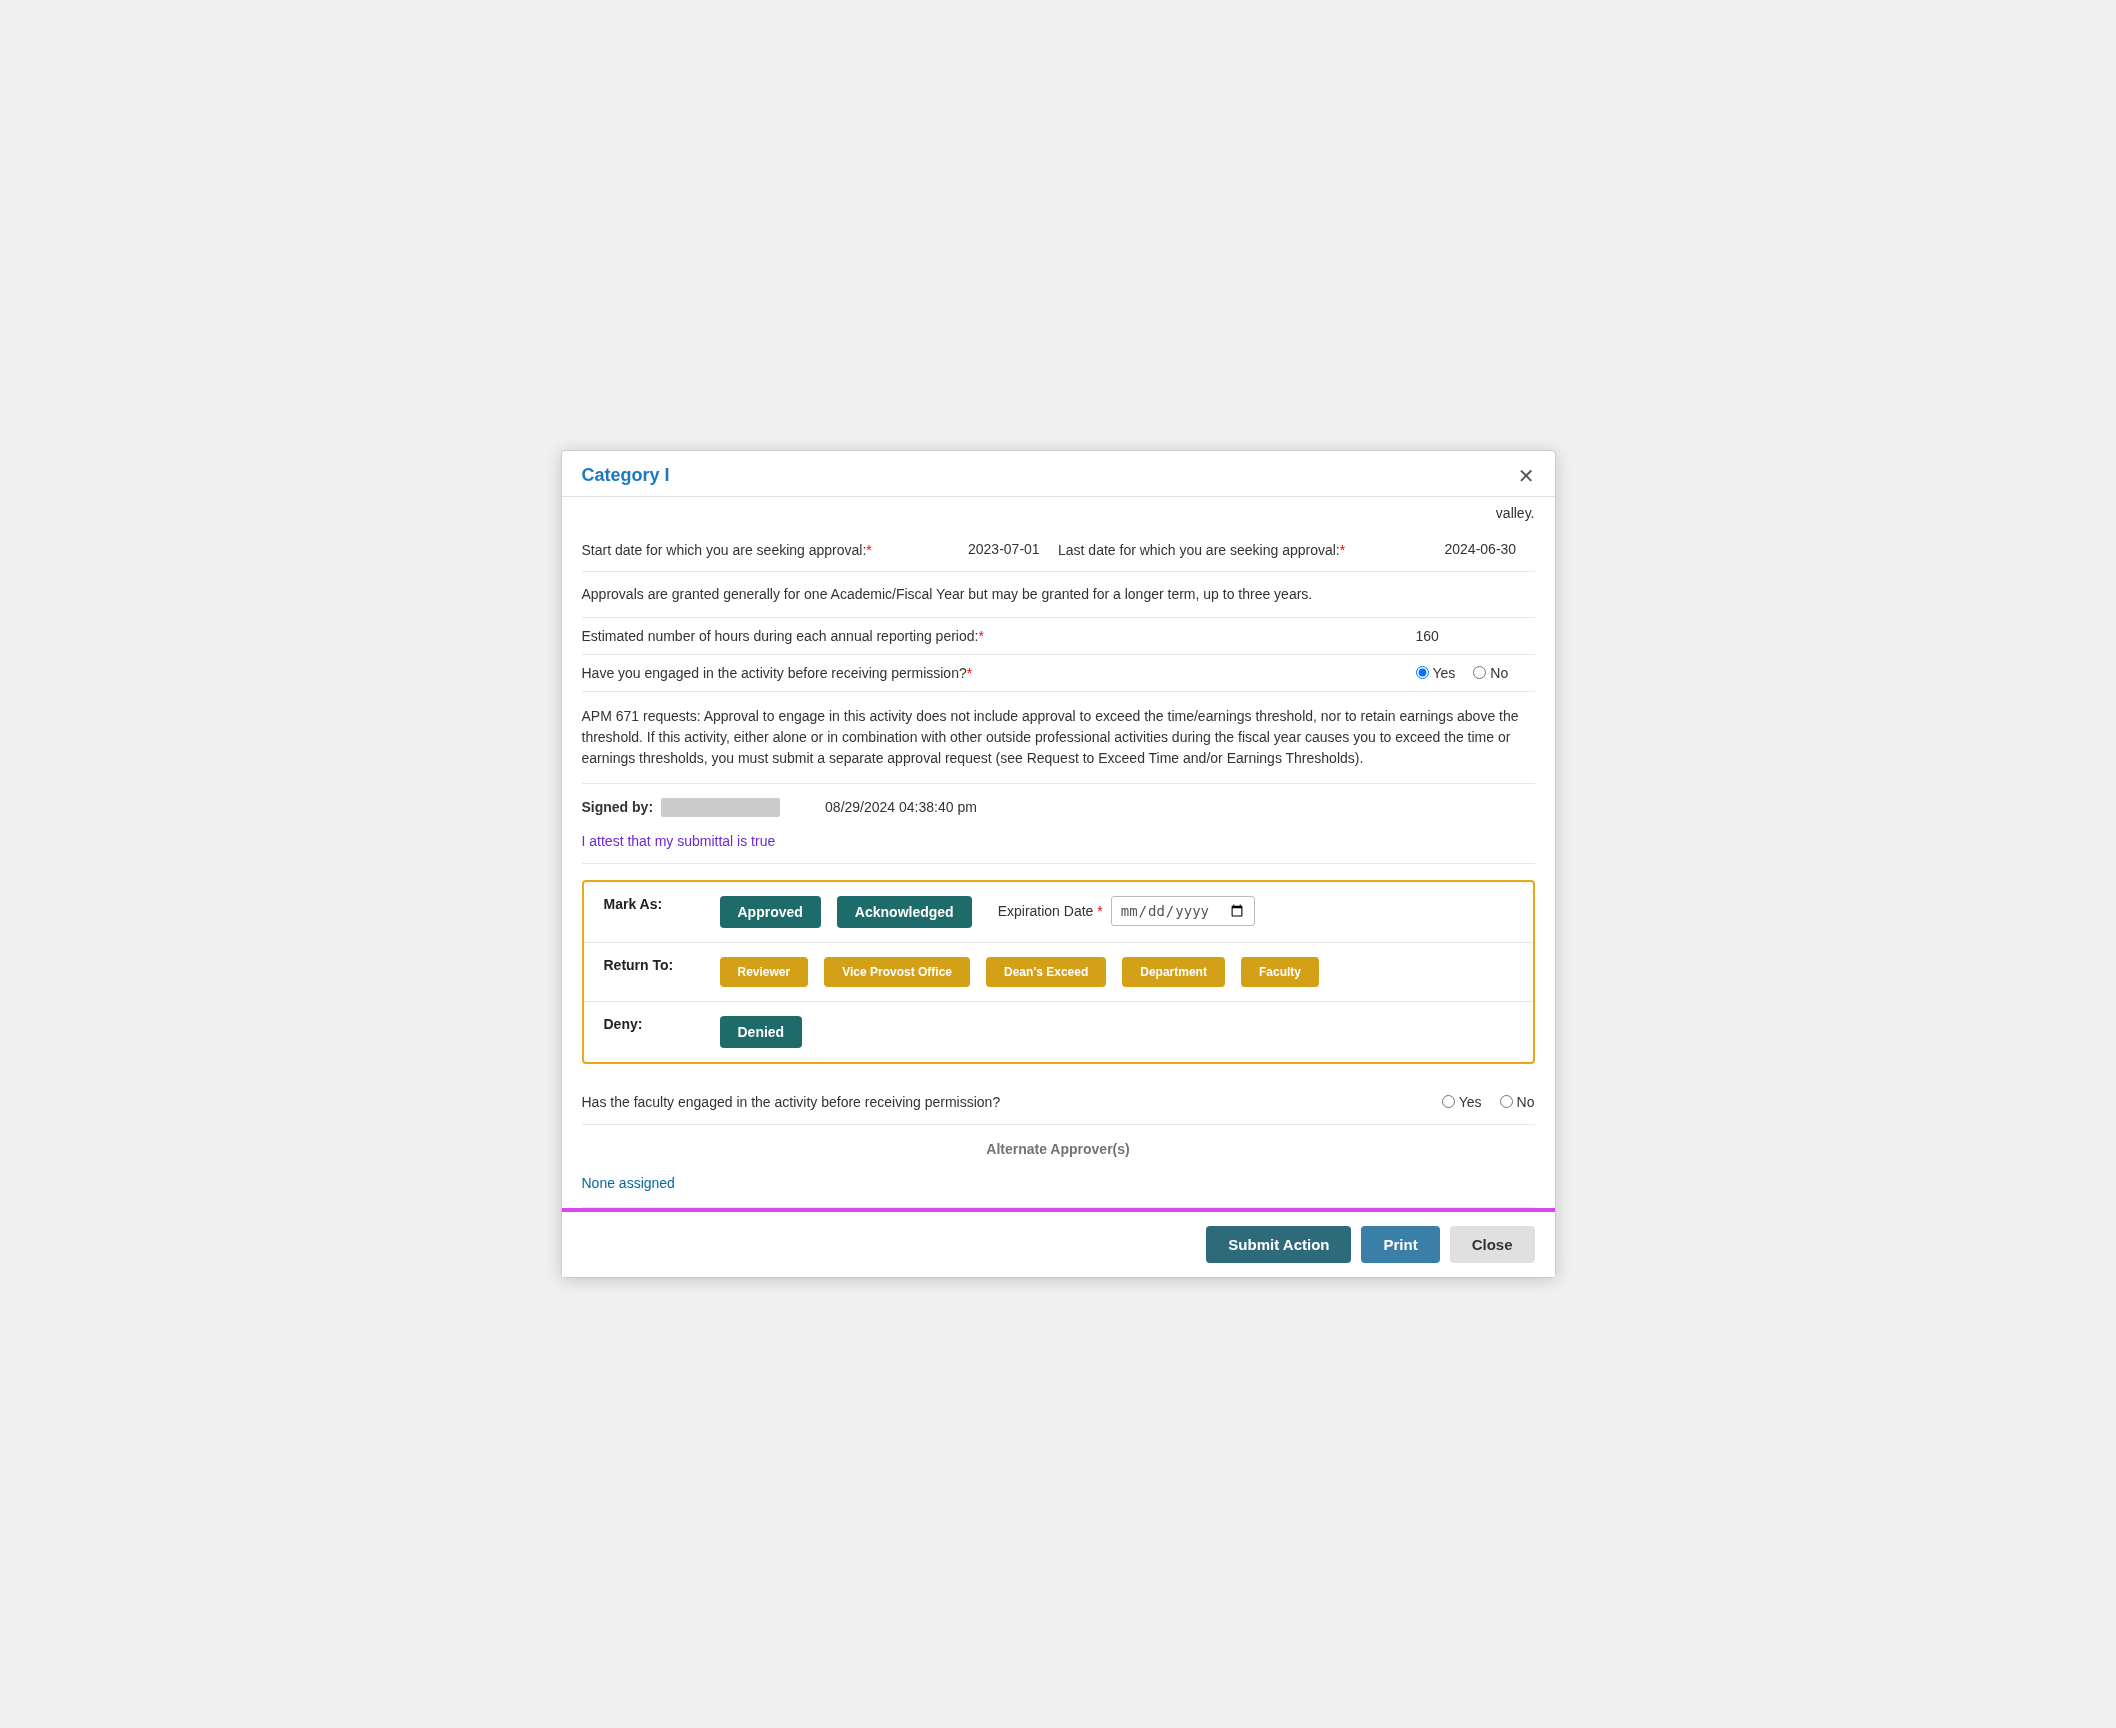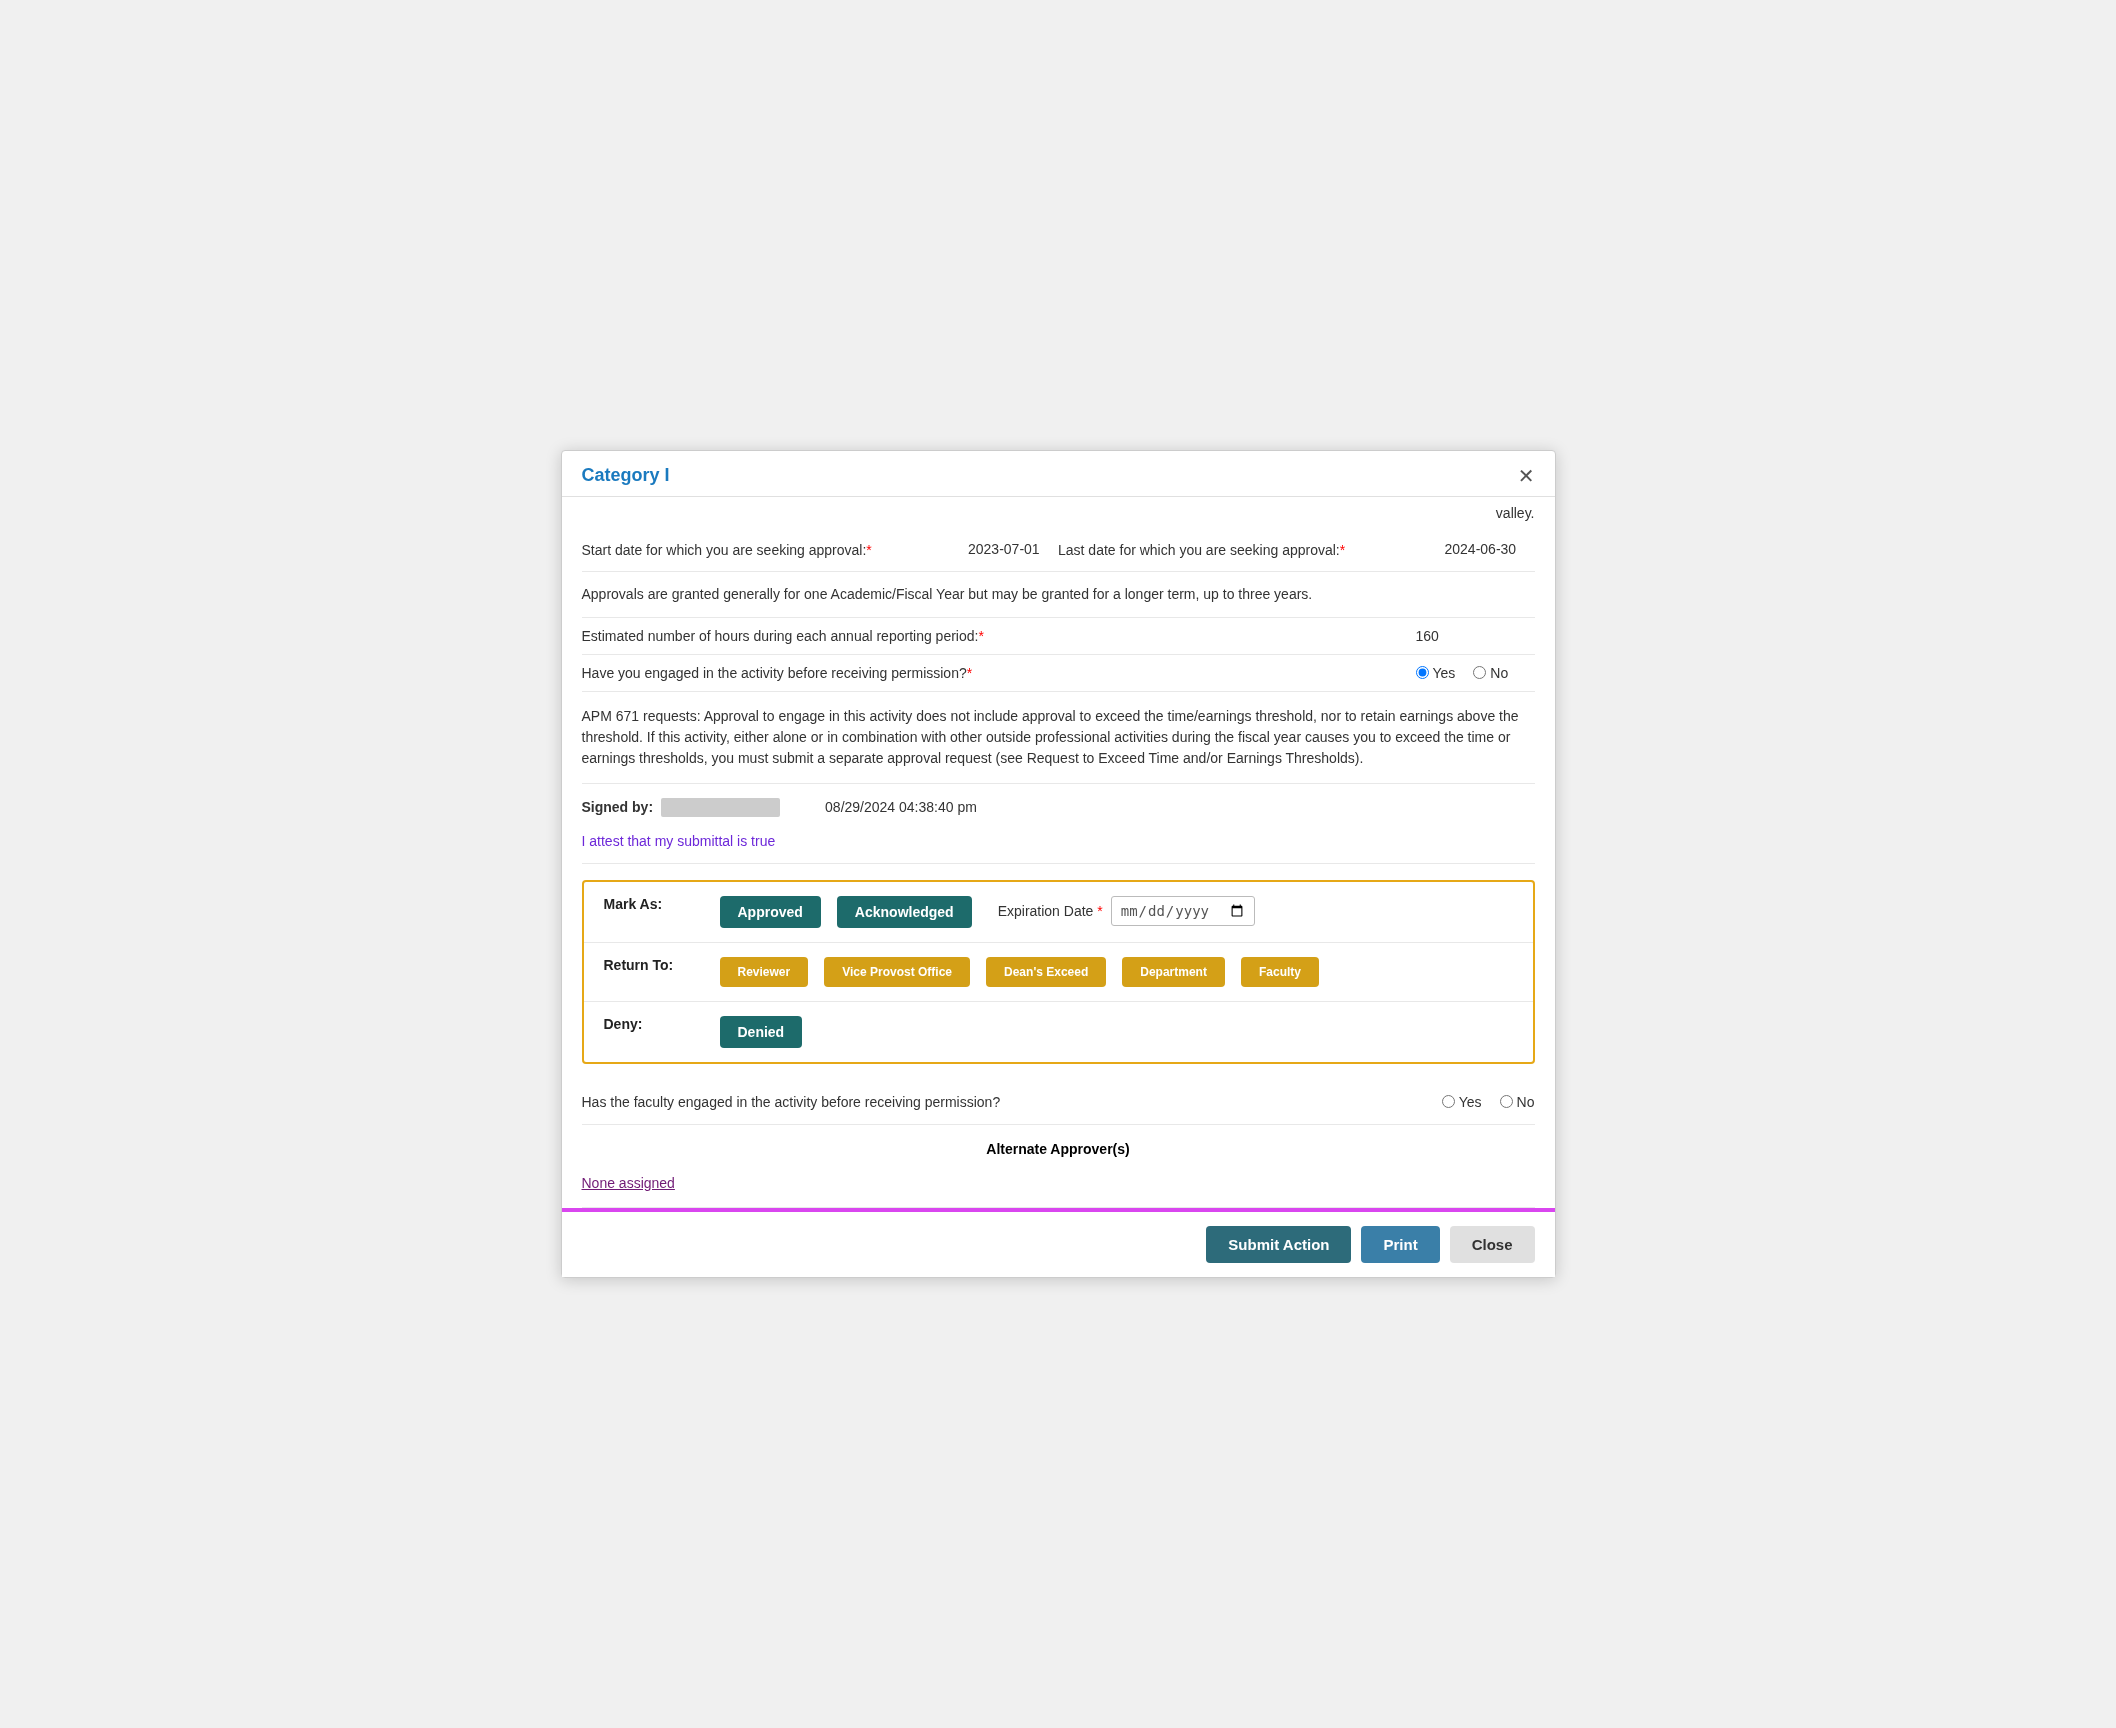--- a/index.html
+++ b/index.html
@@ -241,28 +241,27 @@
       align-items: center;
       gap: 4px;
       color: #333;
     }
     .alt-approver-section {
       padding: 16px 0 8px 0;
       border-bottom: 1px solid #e8e8e8;
     }
     .alt-approver-title {
       font-weight: bold;
-      color: #000000;
+      color: #737373;
       margin-bottom: 10px;
       text-align: center;
     }
     .none-assigned {
-      color: #701a75;
+      color: #0369a1;
       padding: 8px 0;
-      text-decoration: underline;
     }
     .modal-footer {
       display: flex;
       justify-content: flex-end;
       align-items: center;
       gap: 10px;
       padding: 14px 20px;
       border-top: 4px solid #d946ef;
       background: #fff;
     }

